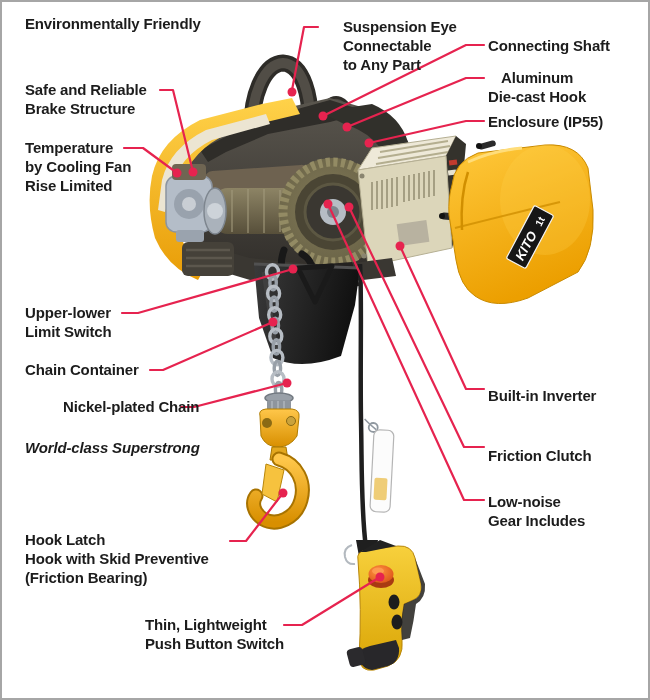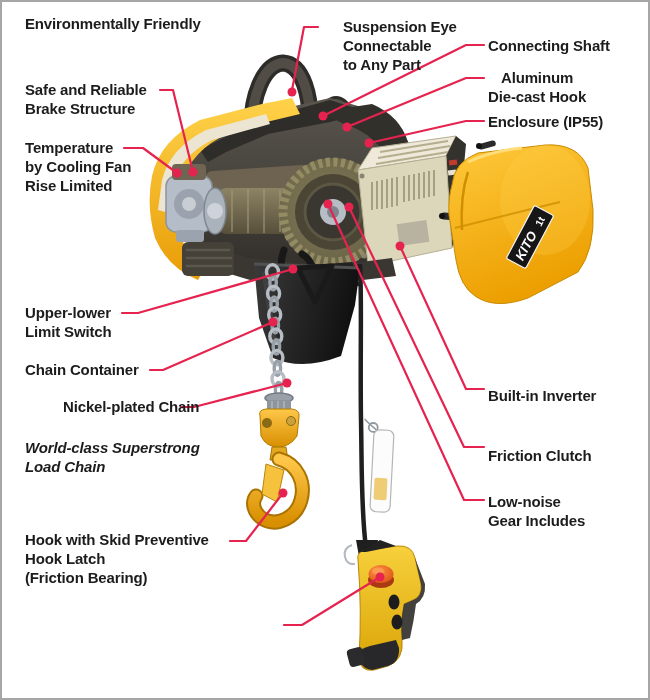--- a/index.html
+++ b/index.html
@@ -284,25 +284,28 @@
         <div>Built-in Inverter</div>
       </div>
       <div class="callout-label" style="left: 41px; top: 397px; margin-left: 22px;">
         <div>Nickel-plated Chain</div>
       </div>
       <div class="callout-label" style="left: 488px; top: 438px; margin-top: 8px;">
         <div>Friction Clutch</div>
       </div>
       <div class="callout-label" style="left: 25px; top: 438px; font-style: italic;">
         <div>World-class Superstrong</div>
-        <div>Load Chain</div>
       </div>
       <div class="callout-label" style="left: 488px; top: 492px;">
         <div>Low-noise</div>
         <div>Gear Includes</div>
       </div>
       <div class="callout-label" style="left: 25px; top: 530px;">
+        <div>Hook Latch</div>
         <div>Hook with Skid Preventive</div>
-        <div>Hook Latch</div>
         <div>(Friction Bearing)</div>
+      </div>
+      <div class="callout-label" style="left: 145px; top: 615px;">
+        <div>Thin, Lightweight</div>
+        <div>Push Button Switch</div>
       </div>
     </div>
 </div>
 
 </body></html>

